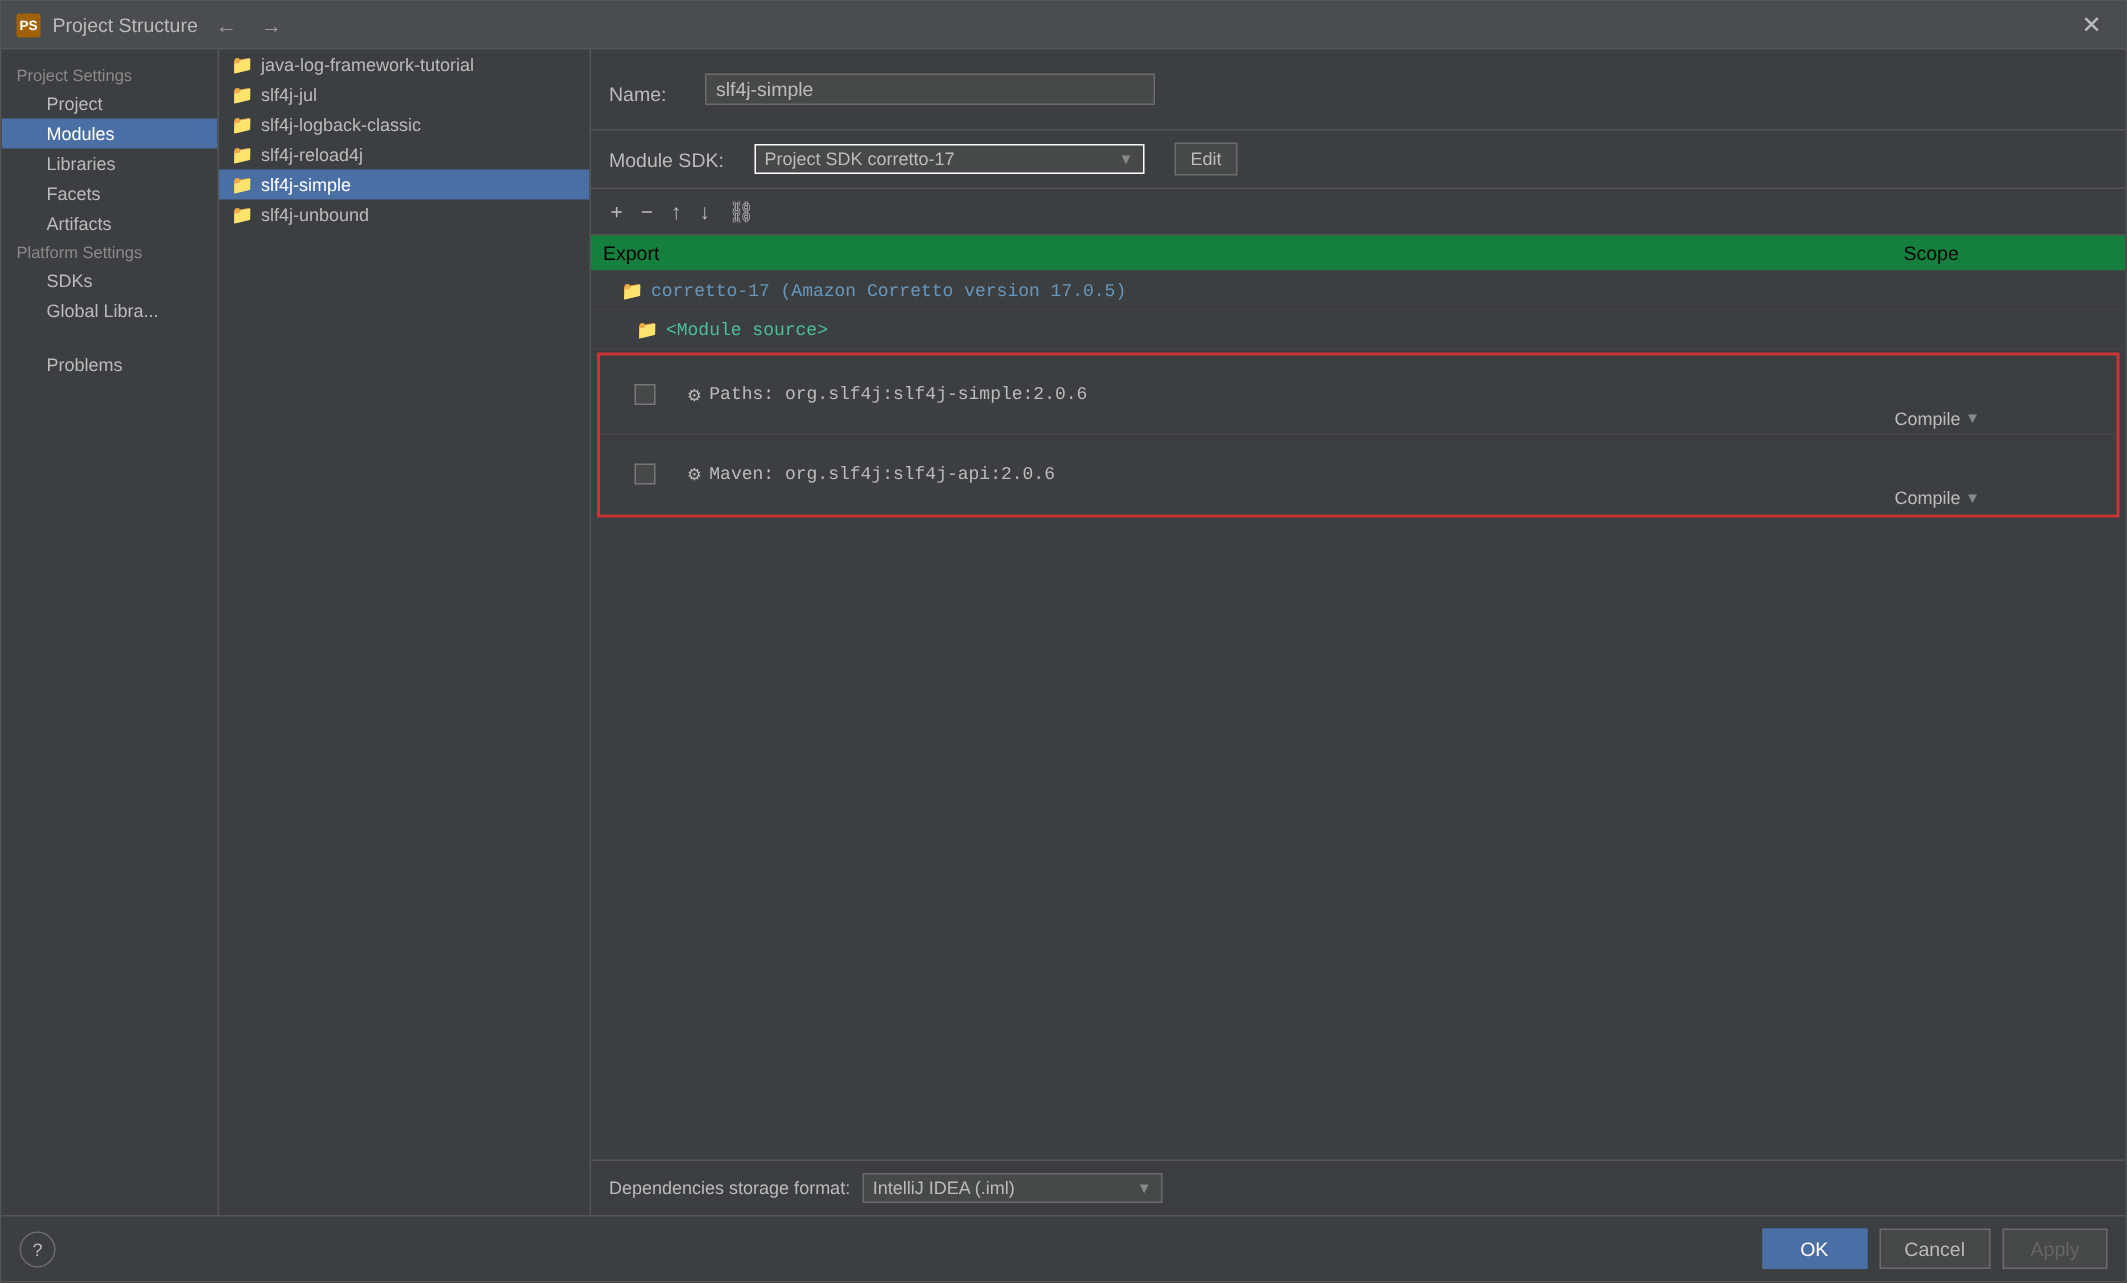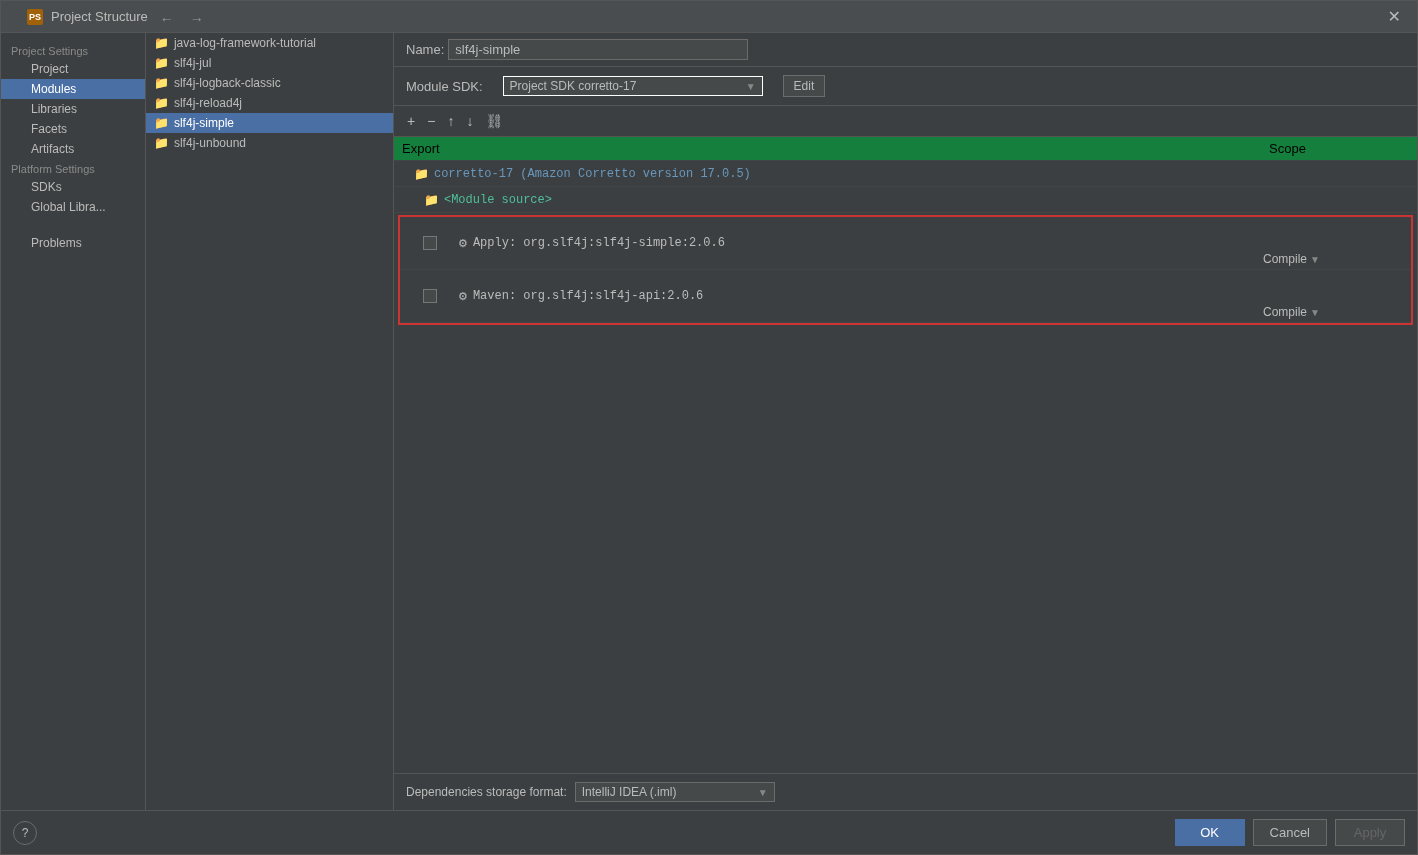--- a/index.html
+++ b/index.html
@@ -28,21 +28,21 @@
       display: flex;
       align-items: center;
       gap: 8px;
     }
     .app-icon {
       width: 16px;
       height: 16px;
       background: #a16207;
       border-radius: 2px;
       display: flex; align-items: center; justify-content: center;
-      color: white; font-size: 9px; font-weight: bold; margin-left: 16px;
+      color: white; font-size: 9px; font-weight: bold;
     }
     .title-text {
       color: #bbb;
       font-size: 13px;
     }
     .nav-btn {
       background: none;
       border: none;
       color: #999;
       font-size: 14px;
@@ -125,23 +125,23 @@
     .right-panel {
       flex: 1;
       background: #3c3f41;
       display: flex;
       flex-direction: column;
       overflow: hidden;
     }
 
     .name-row {
       display: flex;
-      align-items: center;
-      padding: 6px 12px;
-      gap: 4px;
+      align-items: flex-end;
+      padding: 16px 12px;
+      gap: 26px;
       border-bottom: 1px solid #555;
     }
     .name-label {
       color: #bbb;
       font-size: 13px;
     }
     .name-input {
       background: #45494a;
       border: 1px solid #6b6b6b;
       color: #bbb;
@@ -467,21 +467,21 @@
             <span class="dep-item-label teal">&lt;Module source&gt;</span>
           </div>
 
           <div style="border: 2px solid #cc3333; margin: 2px 4px;">
 
             <div class="dep-row" style="border-bottom: 1px solid #444;">
               <div style="width:50px; display:flex; justify-content:center;">
                 <div class="dep-checkbox"></div>
               </div>
               <span style="color:#bbb; margin-right:5px; font-size:11px;">⚙</span>
-              <span class="dep-item-label">Apply: org.slf4j:slf4j-simple:2.0.6</span>
+              <span class="dep-item-label">Paths: org.slf4j:slf4j-simple:2.0.6</span>
               <div style="flex:1;"></div>
               <div class="dep-scope">
                 <div class="scope-dropdown">
                   <span>Compile</span>
                   <span class="select-arrow">▼</span>
                 </div>
               </div>
             </div>
 
             <div class="dep-row">

